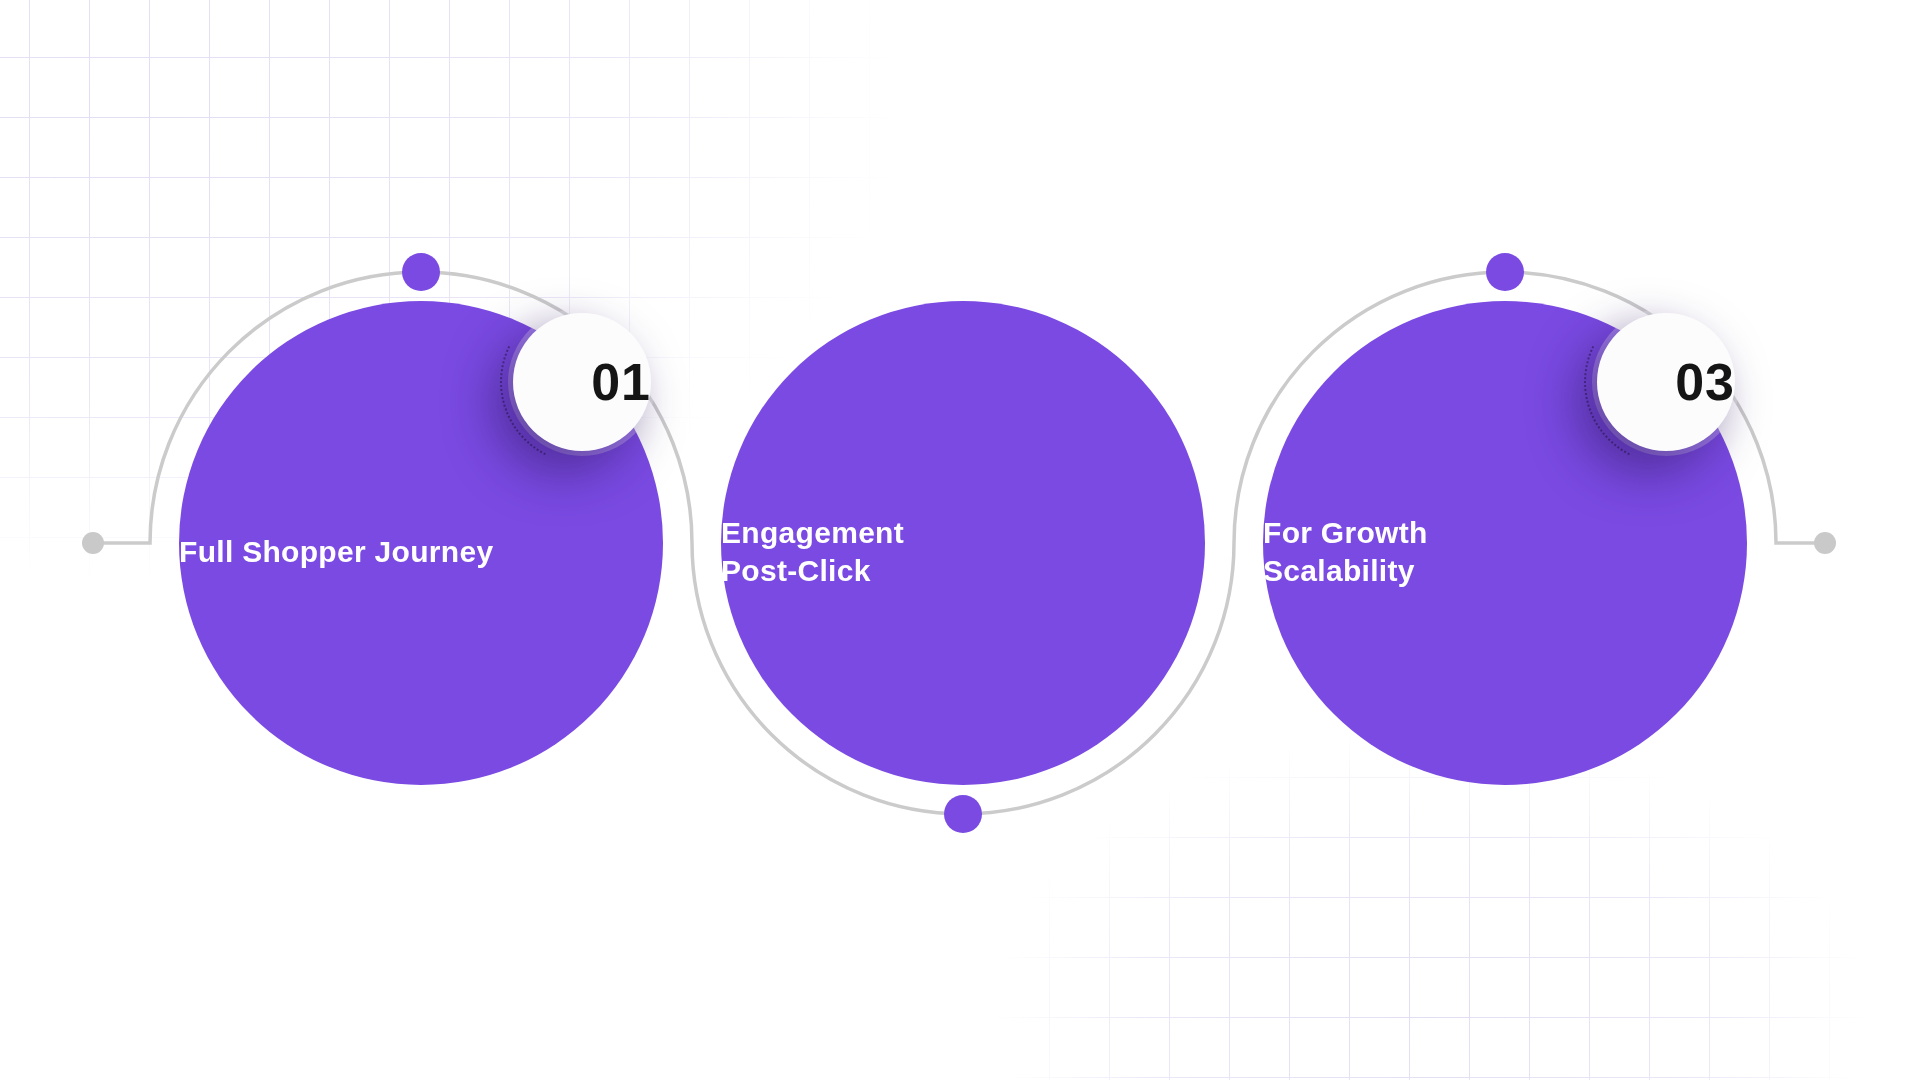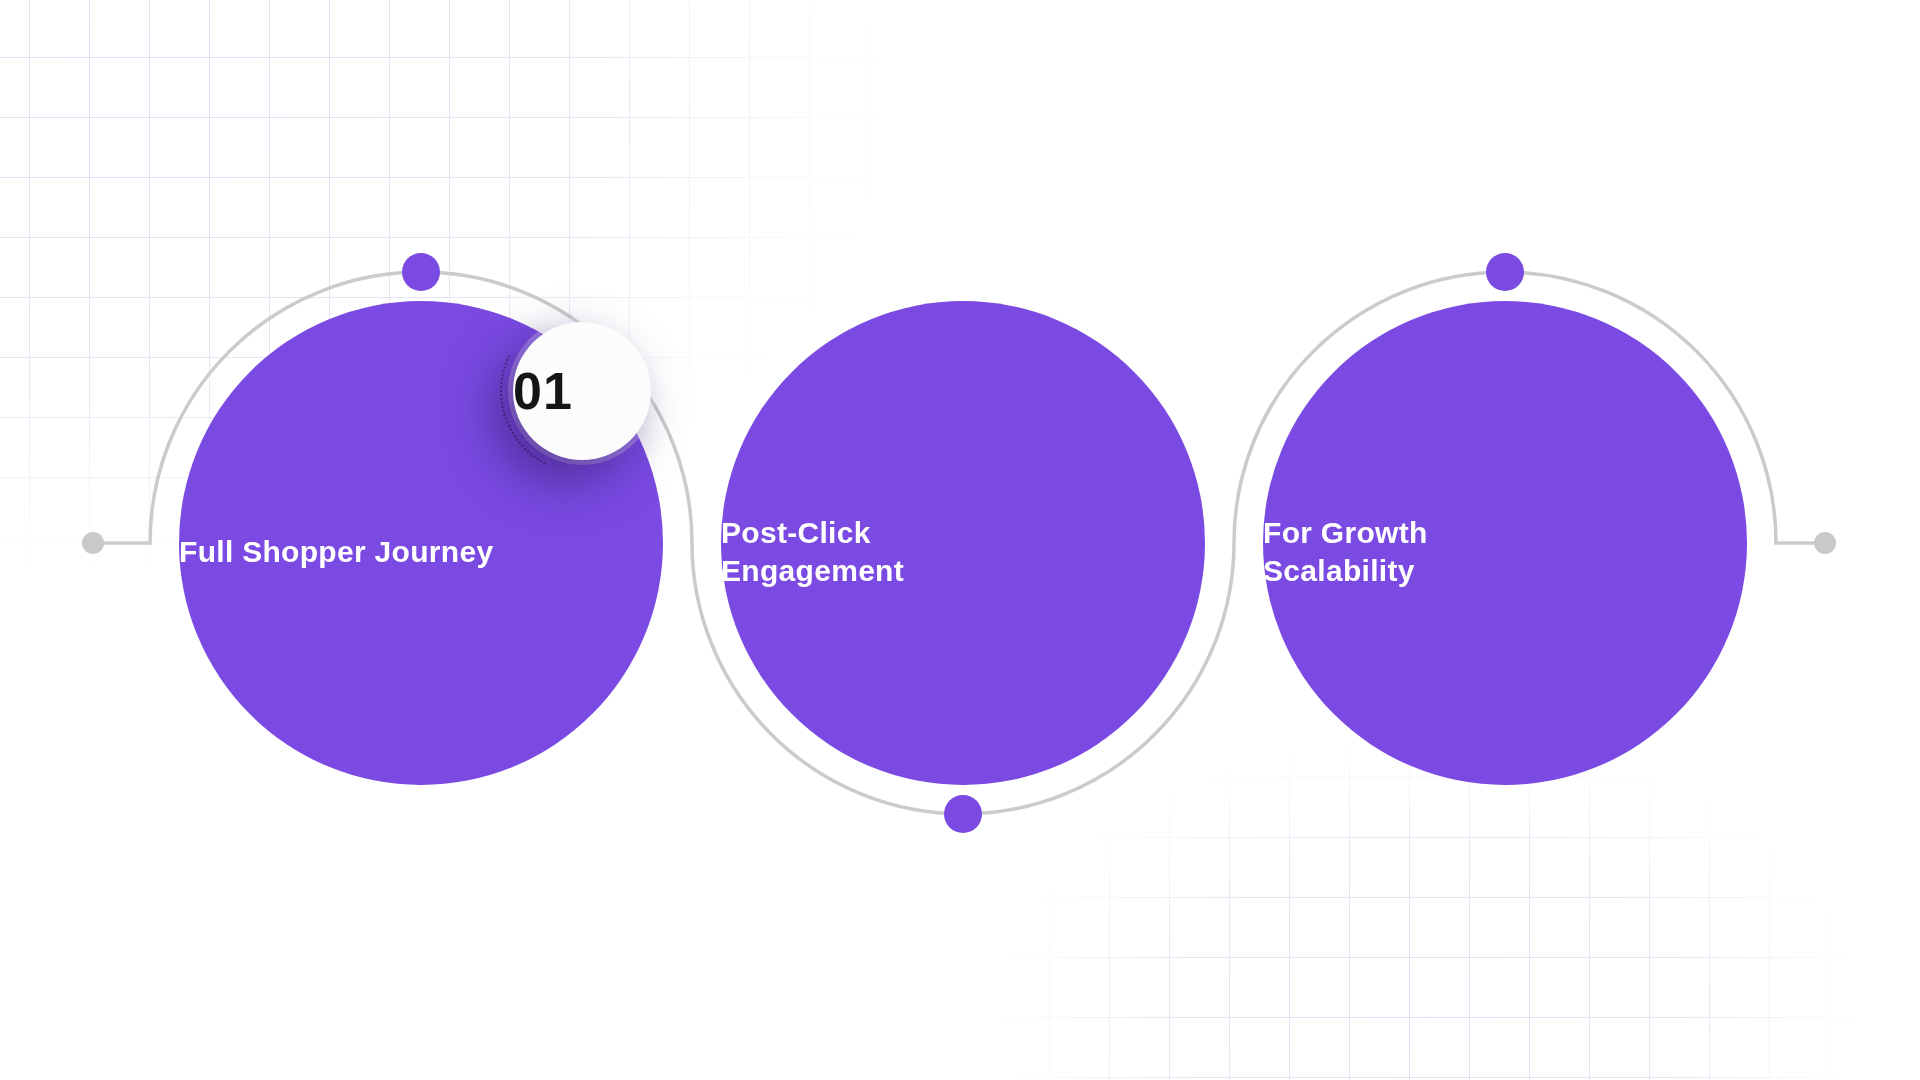--- a/index.html
+++ b/index.html
@@ -34,24 +34,24 @@
   .step{position:absolute;top:301px;width:484px;height:484px;}
   .step.s1{left:179px;}
   .step.s2{left:721px;}
   .step.s3{left:1263px;}
 
   .bubble{position:absolute;inset:0;border-radius:50%;background:var(--purple);}
   .title{position:absolute;left:50%;top:50%;transform:translate(-50%,-50%) translateY(9px);
     width:100%;color:var(--title-white);
     font-size:30px;line-height:38px;font-weight:700;letter-spacing:.3px;}
 
-  .badge{position:absolute;left:334px;top:21px;width:138px;height:138px;border-radius:50%;
+  .badge{position:absolute;left:334px;top:12px;width:138px;height:138px;border-radius:50%;
     background:var(--badge-bg);
     box-shadow:-18px 20px 45px 4px rgba(48,24,100,.50), 0 0 0 5px rgba(255,255,255,.28);
-    display:flex;align-items:center;justify-content:flex-start;}
+    display:flex;align-items:center;justify-content:flex-end;}
   .badge::before{content:'';position:absolute;inset:-13px;border-radius:50%;
     border:2px dotted rgba(25,12,50,.45);
     clip-path:polygon(0% 25%, 52% 52%, 25% 100%, 0% 100%);}
   .badge .num{font-size:52px;font-weight:700;color:var(--num-black);letter-spacing:1px;}
 </style>
 </head>
 <body>
 
 <div class="stage">
 
@@ -78,28 +78,31 @@
       </div>
     </div>
     <div class="badge">
       <span class="num">01</span>
     </div>
   </div>
 
   <div class="step s2">
     <div class="bubble">
       <div class="title">
+        <div>Engagement</div>
         <div>Post-Click</div>
-        <div>Engagement</div>
       </div>
     </div>
   </div>
 
   <div class="step s3">
     <div class="bubble">
       <div class="title">
         <div>For Growth</div>
         <div>Scalability</div>
       </div>
     </div>
+    <div class="badge">
+      <span class="num">03</span>
+    </div>
   </div>
 
 </div>
 
 </body></html>

